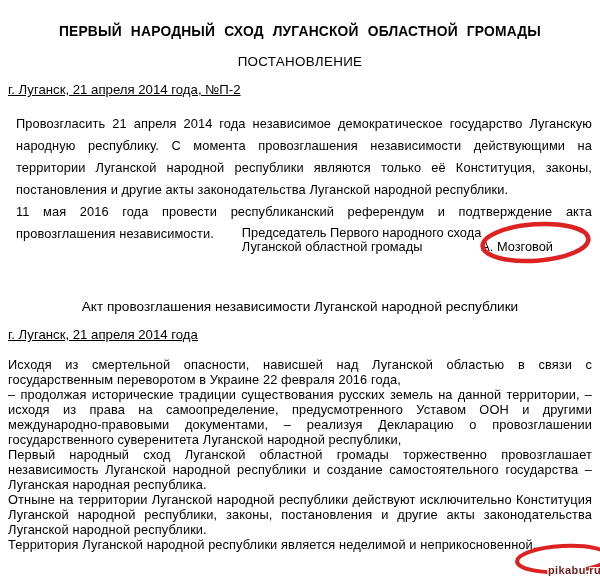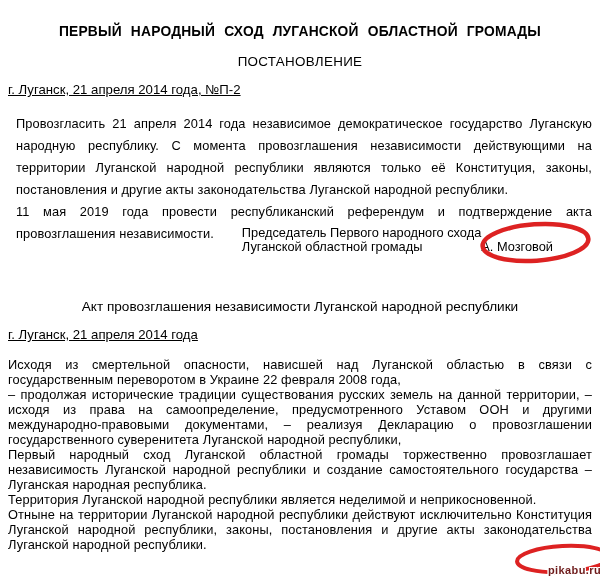--- a/index.html
+++ b/index.html
@@ -95,45 +95,45 @@
 <div class="page">
 
   <div class="abs doc-title">ПЕРВЫЙ НАРОДНЫЙ СХОД ЛУГАНСКОЙ ОБЛАСТНОЙ ГРОМАДЫ</div>
 
   <div class="abs doc-subtitle">ПОСТАНОВЛЕНИЕ</div>
 
   <div class="abs dateline dateline-1">г. Луганск, 21 апреля 2014 года, №П-2</div>
 
   <div class="abs body-text block-1">
     <p>Провозгласить 21 апреля 2014 года независимое демократическое государство Луганскую народную республику. С момента провозглашения независимости действующими на территории Луганской народной республики являются только её Конституция, законы, постановления и другие акты законодательства Луганской народной республики.</p>
-    <p>11 мая 2019 года провести республиканский референдум и подтверждение акта провозглашения независимости.</p>
+    <p>11 мая 2016 года провести республиканский референдум и подтверждение акта провозглашения независимости.</p>
   </div>
 
   <div class="abs sig-row">
     <div>
       <div>Председатель Первого народного схода</div>
       <div>Луганской областной громады</div>
     </div>
     <span class="sig-name">А. Мозговой</span>
   </div>
 
   <svg class="circle-svg circle-1" width="114" height="43">
     <ellipse cx="56.5" cy="21.5" rx="53" ry="18.2" stroke-width="4.5" transform="rotate(-4 56.5 21.5)"></ellipse>
   </svg>
 
   <div class="abs act-title">Акт провозглашения независимости Луганской народной республики</div>
 
   <div class="abs dateline dateline-2">г. Луганск, 21 апреля 2014 года</div>
 
   <div class="abs body-text block-2">
-    <p>Исходя из смертельной опасности, нависшей над Луганской областью в связи с государственным переворотом в Украине 22 февраля 2008 года,</p>
+    <p>Исходя из смертельной опасности, нависшей над Луганской областью в связи с государственным переворотом в Украине 22 февраля 2016 года,</p>
     <p>– продолжая исторические традиции существования русских земель на данной территории, – исходя из права на самоопределение, предусмотренного Уставом ООН и другими международно-правовыми документами, – реализуя Декларацию о провозглашении государственного суверенитета Луганской народной республики,</p>
     <p>Первый народный сход Луганской областной громады торжественно провозглашает независимость Луганской народной республики и создание самостоятельного государства – Луганская народная республика.</p>
+    <p>Отныне на территории Луганской народной республики действуют исключительно Конституция Луганской народной республики, законы, постановления и другие акты законодательства Луганской народной республики.</p>
     <p>Территория Луганской народной республики является неделимой и неприкосновенной.</p>
-    <p>Отныне на территории Луганской народной республики действуют исключительно Конституция Луганской народной республики, законы, постановления и другие акты законодательства Луганской народной республики.</p>
   </div>
 
   <svg class="circle-svg circle-2" width="88" height="36">
     <ellipse cx="51" cy="18" rx="46" ry="13" stroke-width="4" transform="rotate(-3 51 18)"></ellipse>
   </svg>
 
   <span class="watermark">pikabu.ru</span>
 
 </div>
 

